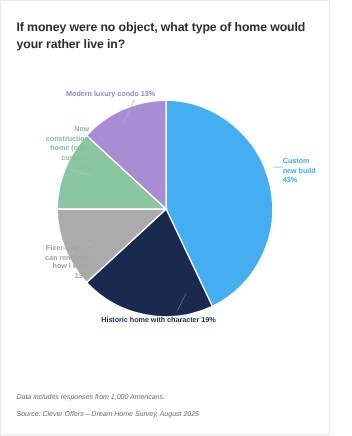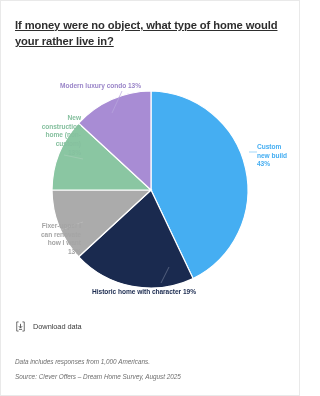--- a/index.html
+++ b/index.html
@@ -27,21 +27,20 @@
   .title {
     position: absolute;
     left: 14px;
     top: 16px;
     width: 272px;
     font-size: 11.2px;
     font-weight: bold;
     line-height: 1.45;
     color: #2e2e2e;
     letter-spacing: -0.1px;
-    text-decoration: underline;
   }
   .chart-area {
     position: absolute;
     left: 0;
     top: 66px;
     width: 300px;
     height: 240px;
   }
   .pie-svg {
     position: absolute;
@@ -170,26 +169,17 @@
       <span>Historic home with character 19%</span>
     </div>
 
     <div class="lbl lbl-custom">
       <div>Custom</div>
       <div>new build</div>
       <div>43%</div>
     </div>
   </div>
 
-  <div class="download-row">
-    <svg class="dl-icon" viewBox="0 0 14 14">
-      <path d="M2.2 1.2 H4.6 M2.2 1.2 V12.8 M2.2 12.8 H4.6" stroke="#4a4a4a" stroke-width="1" fill="none"></path>
-      <path d="M11.8 1.2 H9.4 M11.8 1.2 V12.8 M11.8 12.8 H9.4" stroke="#4a4a4a" stroke-width="1" fill="none"></path>
-      <path d="M7 3.6 V8.6 M4.9 6.6 L7 8.9 L9.1 6.6" stroke="#4a4a4a" stroke-width="1.1" fill="none"></path>
-      <path d="M5 10.6 H9" stroke="#4a4a4a" stroke-width="1.1" fill="none"></path>
-    </svg>
-    <span class="dl-text">Download data</span>
-  </div>
 
   <div class="foot foot-1">Data includes responses from 1,000 Americans.</div>
   <div class="foot foot-2">Source: Clever Offers – Dream Home Survey, August 2025</div>
 
 </div>
 
 </body></html>

